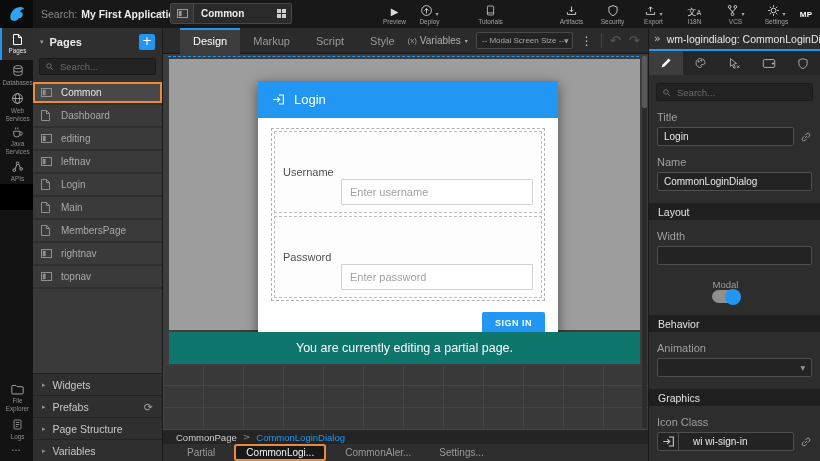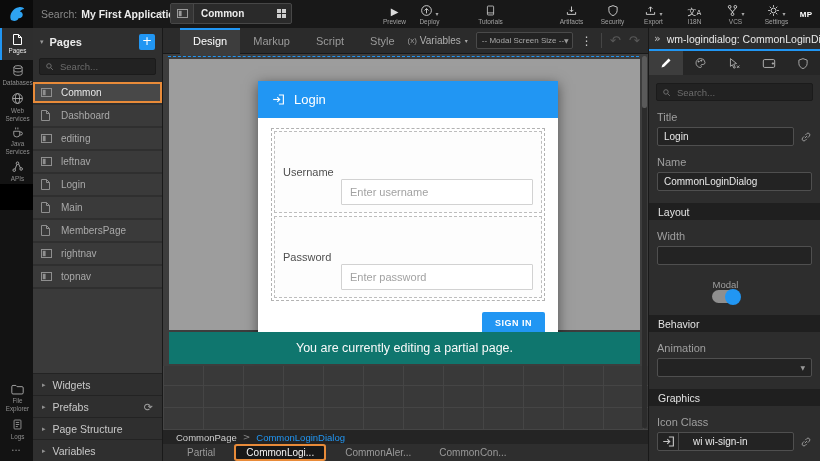--- a/index.html
+++ b/index.html
@@ -550,21 +550,21 @@
 
     <div class="crumbbar">
       <span class="crumb-parent">CommonPage</span>
       <span class="crumb-sep g">&gt;</span>
       <span class="crumb-current">CommonLoginDialog</span>
     </div>
     <div class="btabs" id="btabs">
         <div class="bt-tab">Partial</div>
         <div class="bt-tab selected">CommonLogi...</div>
         <div class="bt-tab">CommonAler...</div>
-        <div class="bt-tab">CommonCon...</div>
+        <div class="bt-tab">Settings...</div>
       </div>
   </div>
 
   <div class="inspector">
     <div class="insp-head">
       <span class="collapse g">»</span>
       <span class="ttl">wm-logindialog: CommonLoginDialog</span>
     </div>
     <div class="insp-tabs" id="insp-tabs">
         <div class="insp-tab active">

